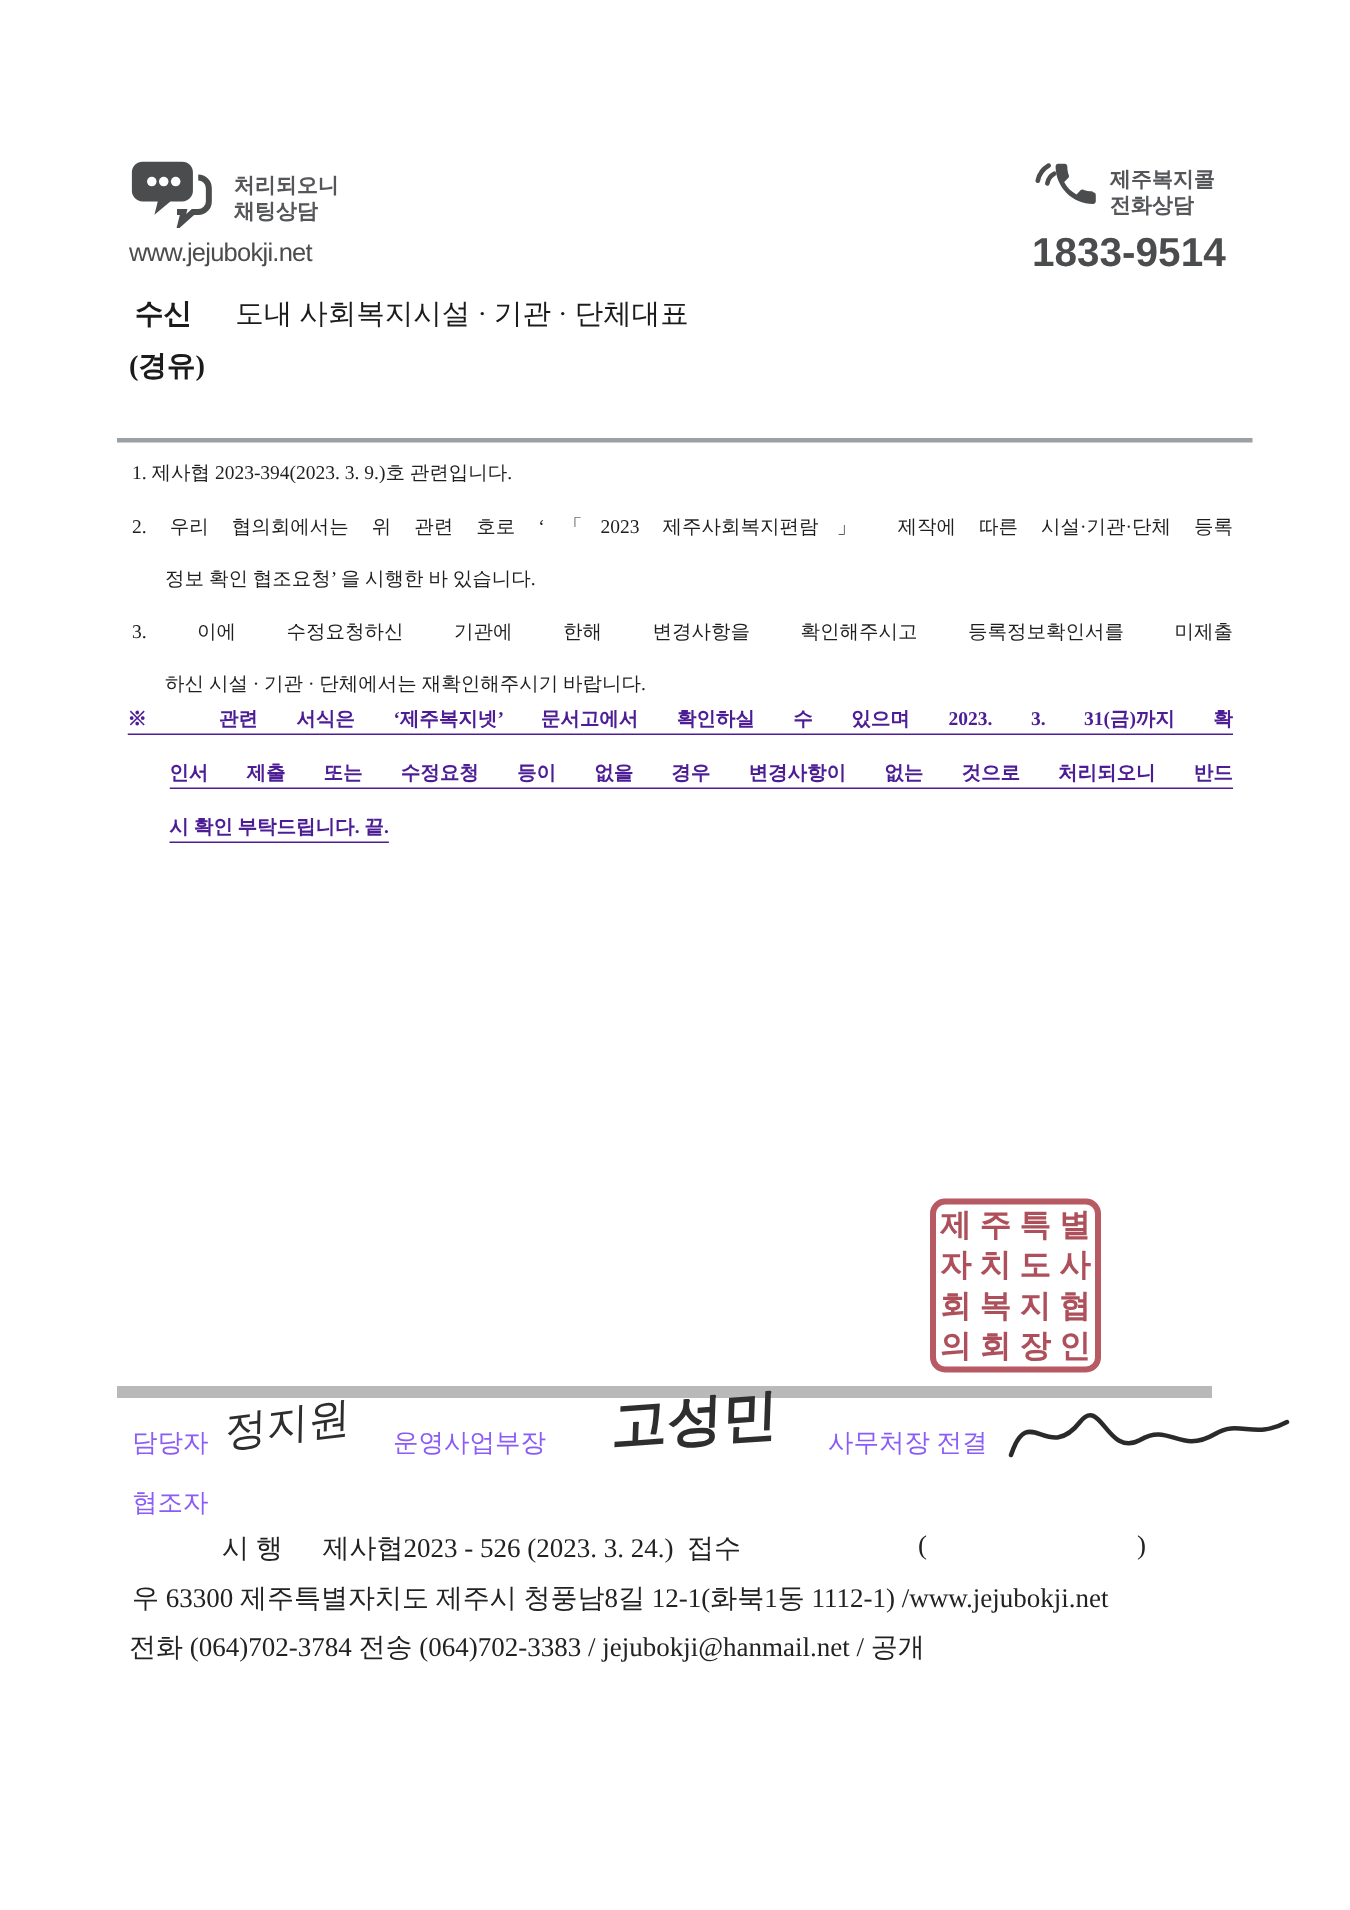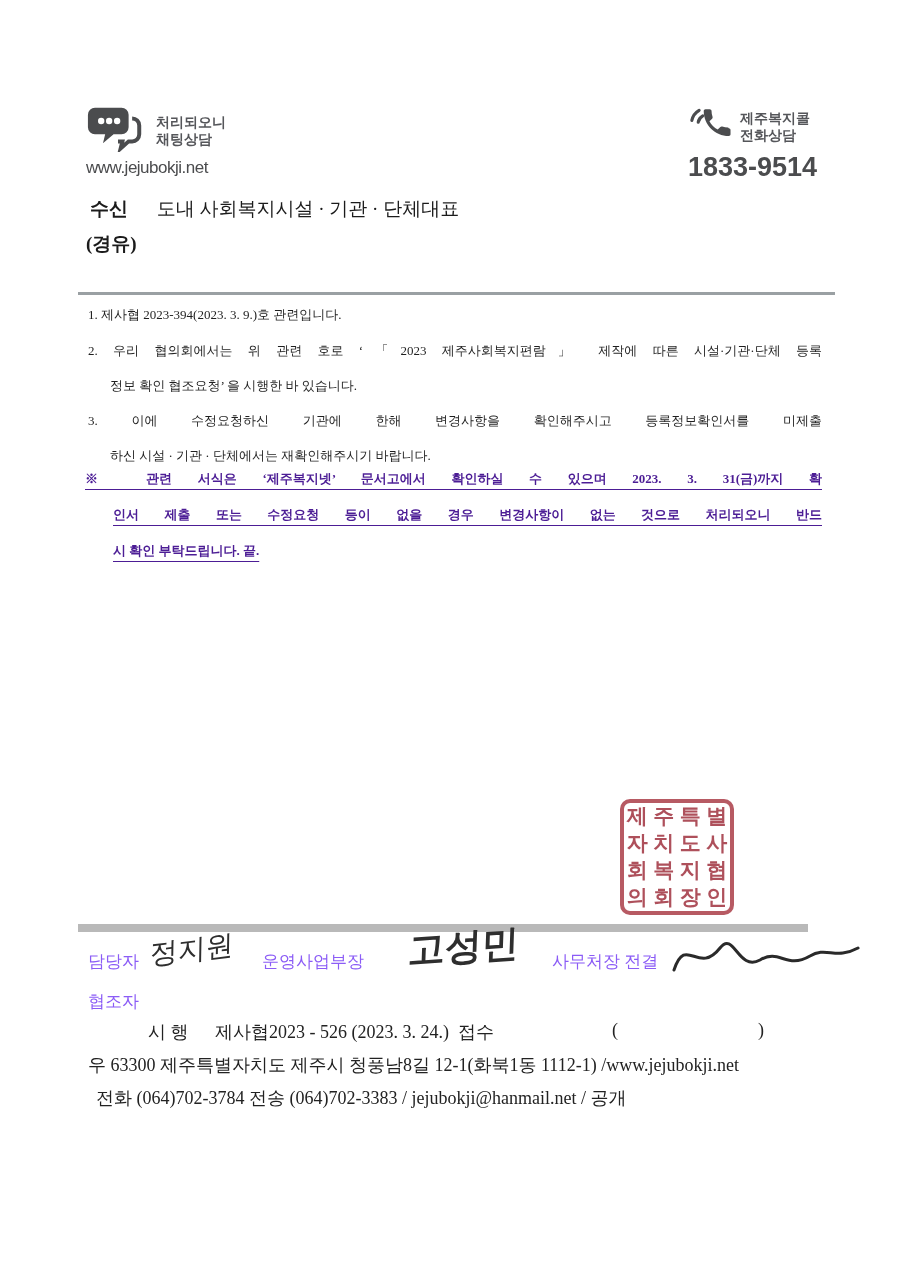--- a/index.html
+++ b/index.html
@@ -136,15 +136,15 @@
   <div class="small-lbl" style="left:88px;top:990px;">협조자</div>
 
   <div class="foot-line" style="left:104px;top:1020px;margin-left:44px;">
     <span>시 행</span>
     <span style="margin-left:22px;">제사협2023 - 526  (2023. 3. 24.)</span>
   </div>
   <div class="foot-line" style="left:458px;top:1020px;">접수</div>
   <div class="foot-line" style="left:612px;top:1020px;">(</div>
   <div class="foot-line" style="left:758px;top:1020px;">)</div>
   <div class="foot-line" style="left:88px;top:1053px;">우 63300   제주특별자치도 제주시 청풍남8길 12-1(화북1동 1112-1) /www.jejubokji.net</div>
-  <div class="foot-line" style="left:96px;top:1086px;">전화 (064)702-3784 전송 (064)702-3383 /  jejubokji@hanmail.net  /  공개</div>
+  <div class="foot-line" style="left:86px;top:1086px;">전화 (064)702-3784 전송 (064)702-3383 /  jejubokji@hanmail.net  /  공개</div>
 
 </div>
 
 </body></html>

